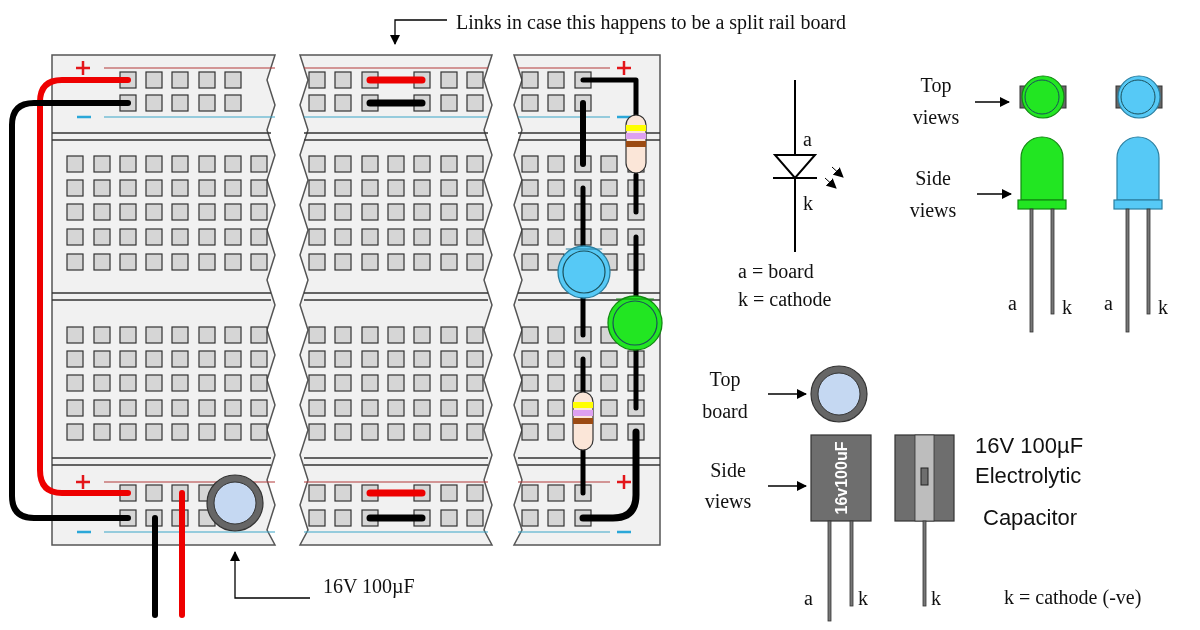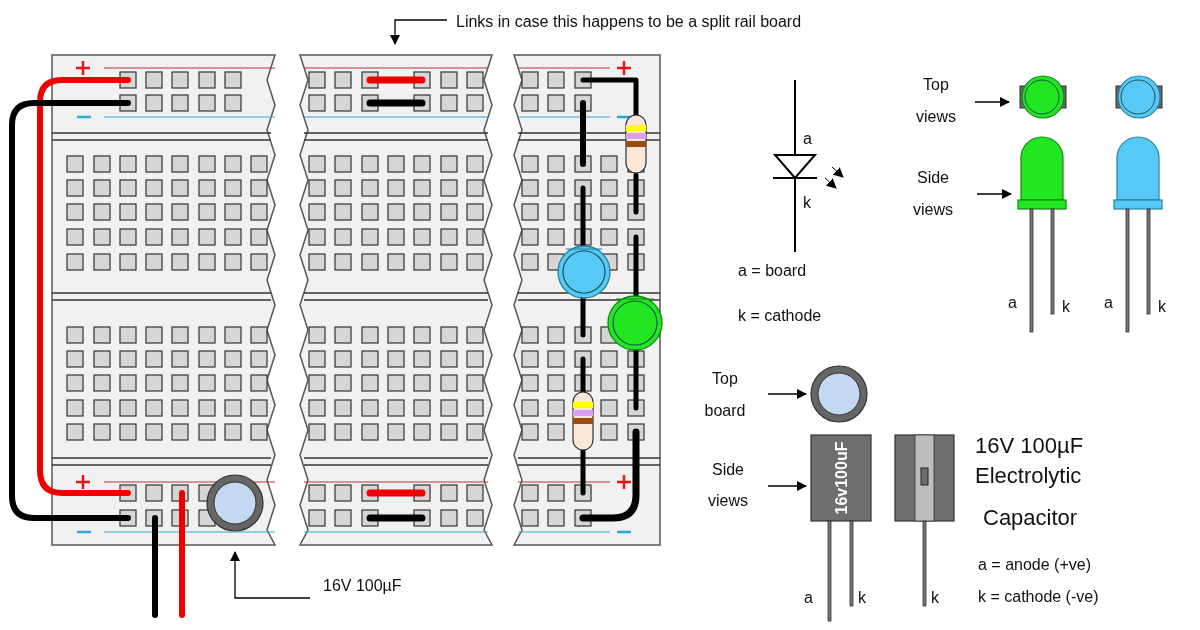--- a/index.html
+++ b/index.html
@@ -1,19 +1,19 @@
 <!DOCTYPE html>
 <html><head>
 <meta charset="utf-8">
 <style>
   html, body { margin: 0; padding: 0; background: #ffffff; }
   body { width: 1200px; height: 630px; overflow: hidden; position: relative; font-family: "Liberation Sans", sans-serif; }
   #stage { position: absolute; left: 0; top: 0; width: 1200px; height: 630px; }
   .lbl { position: absolute; color: #111; font-family: "Liberation Sans", sans-serif; white-space: nowrap; }
-  .lbl.big { font-size: 16px; line-height: 30px; }
+  .lbl.big { font-size: 20px; line-height: 30px; font-family: Liberation Serif, serif; }
   .lbl.mid { font-size: 22px; line-height: 27px; }
   .center { text-align: center; }
 </style>
 </head>
 <body>
 
 <div id="stage">
   <svg id="svg" width="1200" height="630" viewBox="0 0 1200 630">
     <defs>
       <marker id="arrowhead" markerWidth="10" markerHeight="10" refX="9" refY="5" orient="auto" markerUnits="userSpaceOnUse">
@@ -432,21 +432,21 @@
   </svg>
 
   
   <div class="lbl big" style="left:456px; top:7px;">Links in case this happens to be a split rail board</div>
 
   <div class="lbl big" style="left:323px; top:571px;">16V 100µF</div>
 
   <div class="lbl big" style="left:803px; top:124px;">a</div>
   <div class="lbl big" style="left:803px; top:188px;">k</div>
   <div class="lbl big" style="left:738px; top:256px;">a = board</div>
-  <div class="lbl big" style="left:738px; top:301px;">k = cathode</div>
+  <div class="lbl big" style="left:738px; top:284px;">k = cathode</div>
 
   <div class="lbl big center" style="left:896px; top:70px; width:80px;">Top</div>
   <div class="lbl big center" style="left:896px; top:102px; width:80px;">views</div>
   <div class="lbl big center" style="left:893px; top:163px; width:80px;">Side</div>
   <div class="lbl big center" style="left:893px; top:195px; width:80px;">views</div>
 
   <div class="lbl big" style="left:1008px; top:288px;">a</div>
   <div class="lbl big" style="left:1062px; top:292px;">k</div>
   <div class="lbl big" style="left:1104px; top:288px;">a</div>
   <div class="lbl big" style="left:1158px; top:292px;">k</div>
@@ -456,15 +456,14 @@
   <div class="lbl big center" style="left:688px; top:455px; width:80px;">Side</div>
   <div class="lbl big center" style="left:688px; top:486px; width:80px;">views</div>
 
   <div class="lbl big" style="left:804px; top:583px;">a</div>
   <div class="lbl big" style="left:858px; top:583px;">k</div>
   <div class="lbl big" style="left:931px; top:583px;">k</div>
 
   <div class="lbl mid" style="left:975px; top:432px;">16V 100µF</div>
   <div class="lbl mid" style="left:975px; top:462px;">Electrolytic</div>
   <div class="lbl mid" style="left:983px; top:504px;">Capacitor</div>
-  <div class="lbl big" style="left:978px; top:550px;">a = anode (+ve)</div>
-  <div class="lbl big" style="left:978px; top:582px;">k = cathode (-ve)</div>
+  <div class="lbl big" style="left:1004px; top:582px;">k = cathode (-ve)</div>
 </div>
 
 </body></html>

